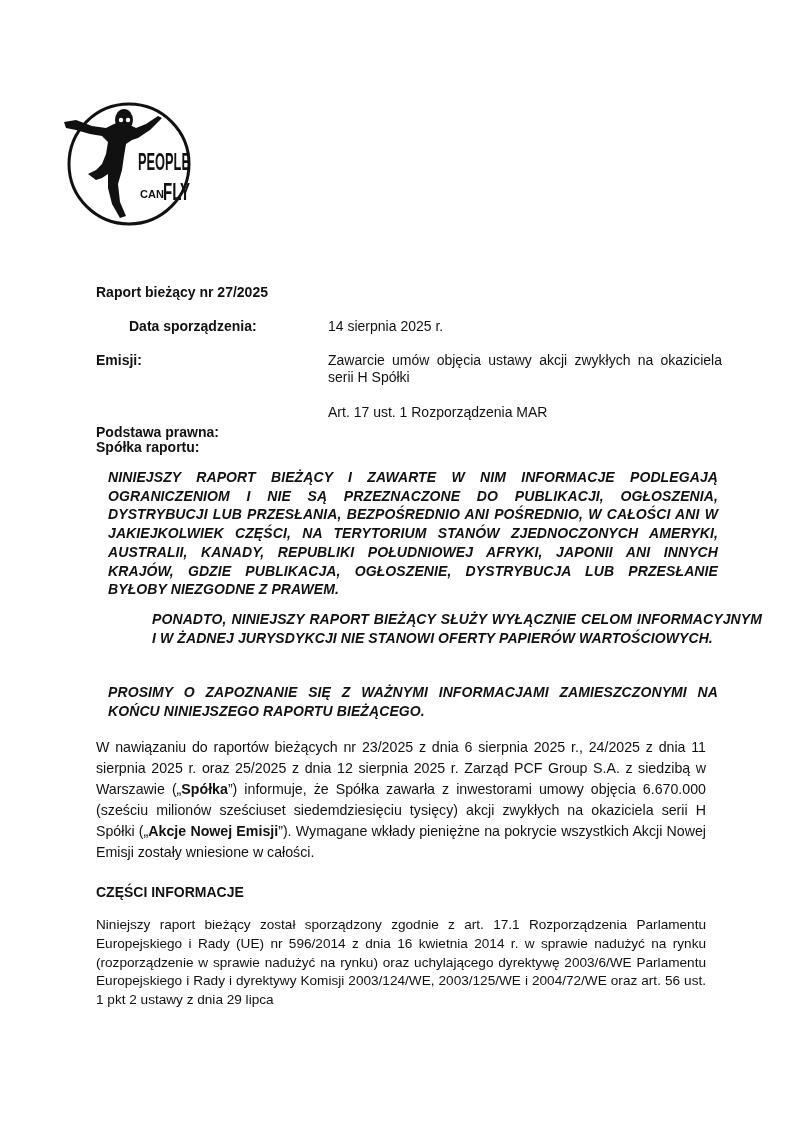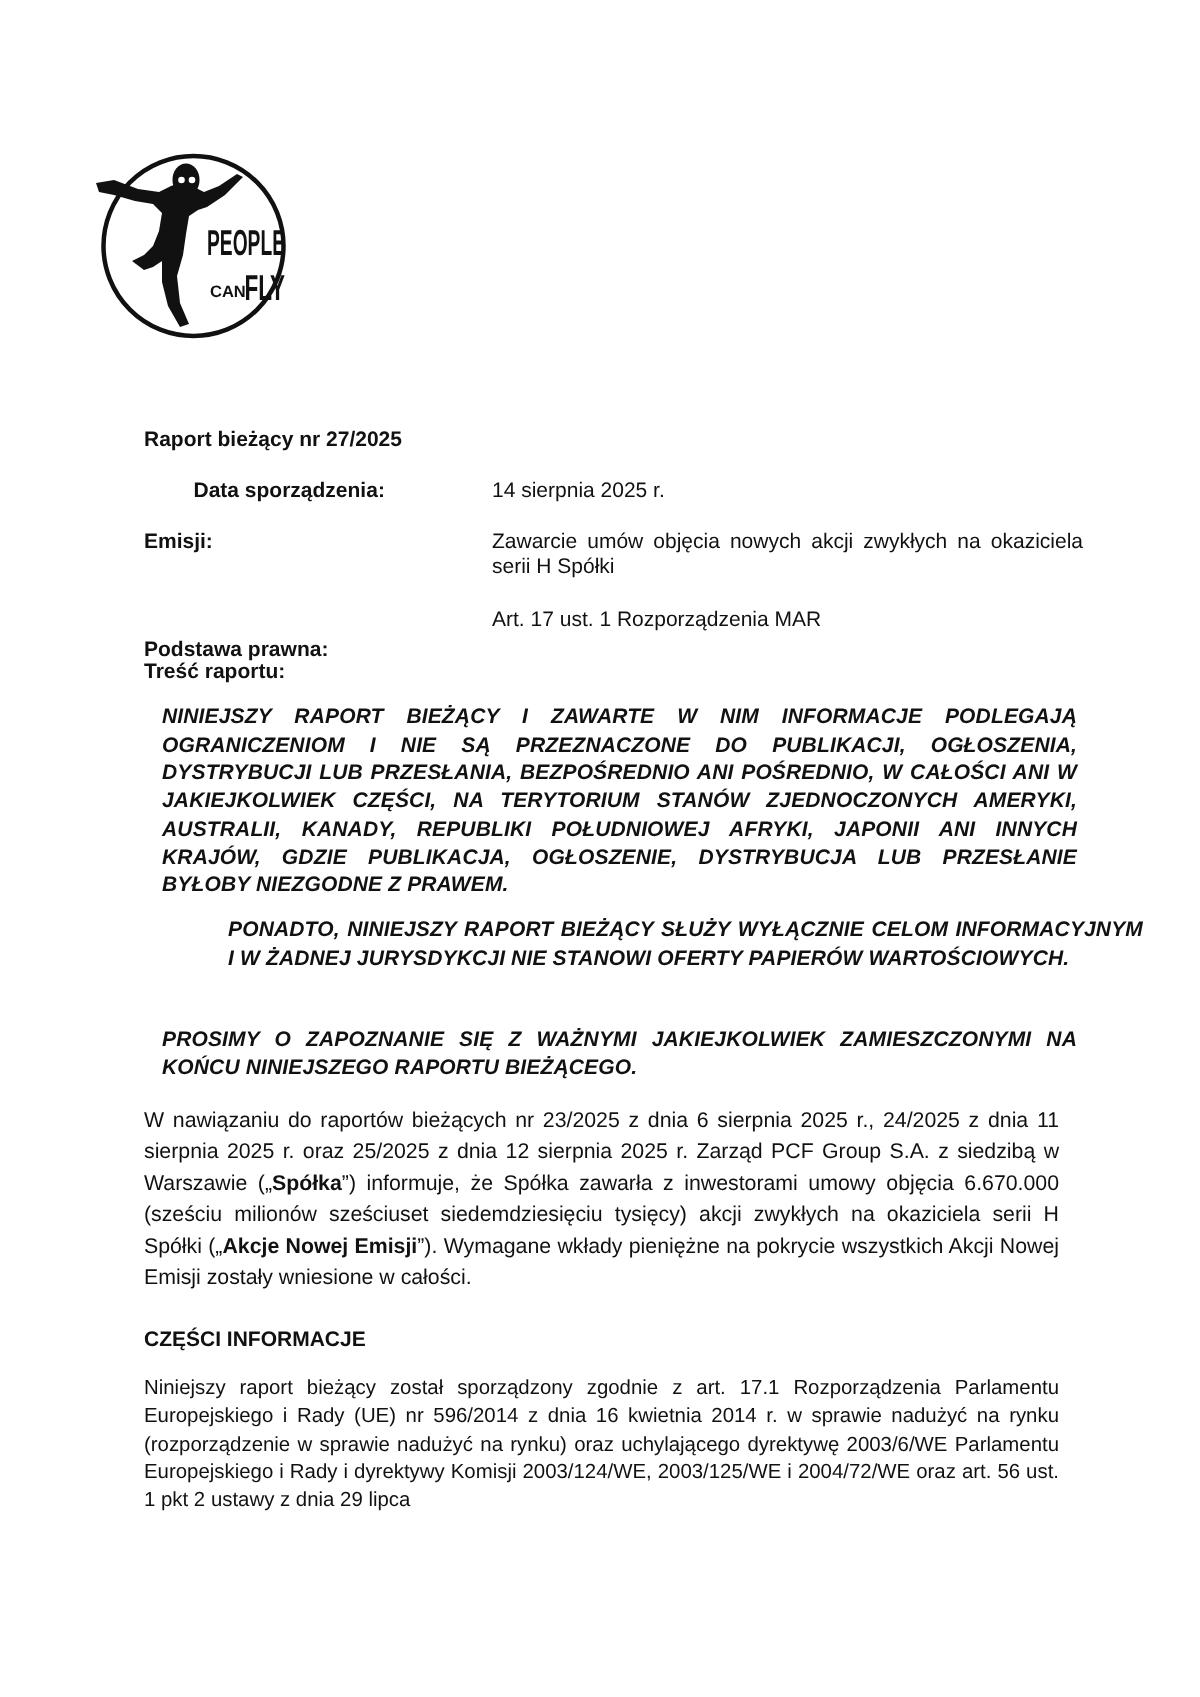--- a/index.html
+++ b/index.html
@@ -35,27 +35,27 @@
     <text x="101" y="102" font-family="'Liberation Sans', sans-serif" font-weight="bold" font-size="24" fill="#111" textLength="27" lengthAdjust="spacingAndGlyphs">FLY</text>
   </svg>
 </div>
 
 <div class="abs title">Raport bieżący nr 27/2025</div>
 
 <div class="abs lbl" style="top:318px;padding-left:33px;">Data sporządzenia:</div>
 <div class="abs val" style="top:318px;">14 sierpnia 2025 r.</div>
 
 <div class="abs lbl" style="top:352px;">Emisji:</div>
-<div class="abs val" style="top:352px;">Zawarcie umów objęcia nowych akcji zwykłych na okaziciela serii H Spółki</div>
+<div class="abs val" style="top:352px;">Zawarcie umów objęcia ustawy akcji zwykłych na okaziciela serii H Spółki</div>
 
 <div class="abs lbl" style="top:424px;">Podstawa prawna:</div>
 <div class="abs val" style="top:404px;">Art. 17 ust. 1 Rozporządzenia MAR</div>
 
-<div class="abs lbl" style="top:439px;">Treść raportu:</div>
+<div class="abs lbl" style="top:439px;">Spółka raportu:</div>
 
 <div class="abs caps" style="top:468px;">NINIEJSZY RAPORT BIEŻĄCY I ZAWARTE W NIM INFORMACJE PODLEGAJĄ OGRANICZENIOM I NIE SĄ PRZEZNACZONE DO PUBLIKACJI, OGŁOSZENIA, DYSTRYBUCJI LUB PRZESŁANIA, BEZPOŚREDNIO ANI POŚREDNIO, W CAŁOŚCI ANI W JAKIEJKOLWIEK CZĘŚCI, NA TERYTORIUM STANÓW ZJEDNOCZONYCH AMERYKI, AUSTRALII, KANADY, REPUBLIKI POŁUDNIOWEJ AFRYKI, JAPONII ANI INNYCH KRAJÓW, GDZIE PUBLIKACJA, OGŁOSZENIE, DYSTRYBUCJA LUB PRZESŁANIE BYŁOBY NIEZGODNE Z PRAWEM.</div>
 <div class="abs caps" style="top:610px;margin-left:44px;">PONADTO, NINIEJSZY RAPORT BIEŻĄCY SŁUŻY WYŁĄCZNIE CELOM INFORMACYJNYM I W ŻADNEJ JURYSDYKCJI NIE STANOWI OFERTY PAPIERÓW WARTOŚCIOWYCH.</div>
-<div class="abs caps" style="top:683px;">PROSIMY O ZAPOZNANIE SIĘ Z WAŻNYMI JAKIEJKOLWIEK ZAMIESZCZONYMI NA KOŃCU NINIEJSZEGO RAPORTU BIEŻĄCEGO.</div>
+<div class="abs caps" style="top:683px;">PROSIMY O ZAPOZNANIE SIĘ Z WAŻNYMI INFORMACJAMI ZAMIESZCZONYMI NA KOŃCU NINIEJSZEGO RAPORTU BIEŻĄCEGO.</div>
 
 <div class="abs body" style="top:737px;"><span>W nawiązaniu do raportów bieżących nr 23/2025 z dnia 6 sierpnia 2025 r., 24/2025 z dnia 11 sierpnia 2025 r. oraz 25/2025 z dnia 12 sierpnia 2025 r. Zarząd PCF Group S.A. z siedzibą w Warszawie („</span><b>Spółka</b><span>”) informuje, że Spółka zawarła z inwestorami umowy objęcia 6.670.000 (sześciu milionów sześciuset siedemdziesięciu tysięcy) akcji zwykłych na okaziciela serii H Spółki („</span><b>Akcje Nowej Emisji</b><span>”). Wymagane wkłady pieniężne na pokrycie wszystkich Akcji Nowej Emisji zostały wniesione w całości.</span></div>
 
 <div class="abs h2">CZĘŚCI INFORMACJE</div>
 <div class="abs body2" style="top:916px;">Niniejszy raport bieżący został sporządzony zgodnie z art. 17.1 Rozporządzenia Parlamentu Europejskiego i Rady (UE) nr 596/2014 z dnia 16 kwietnia 2014 r. w sprawie nadużyć na rynku (rozporządzenie w sprawie nadużyć na rynku) oraz uchylającego dyrektywę 2003/6/WE Parlamentu Europejskiego i Rady i dyrektywy Komisji 2003/124/WE, 2003/125/WE i 2004/72/WE oraz art. 56 ust. 1 pkt 2 ustawy z dnia 29 lipca</div>
 
 </body></html>

